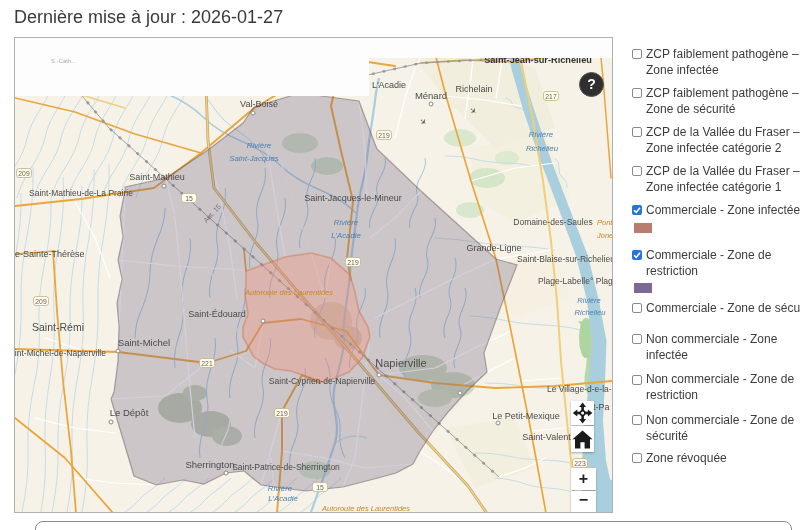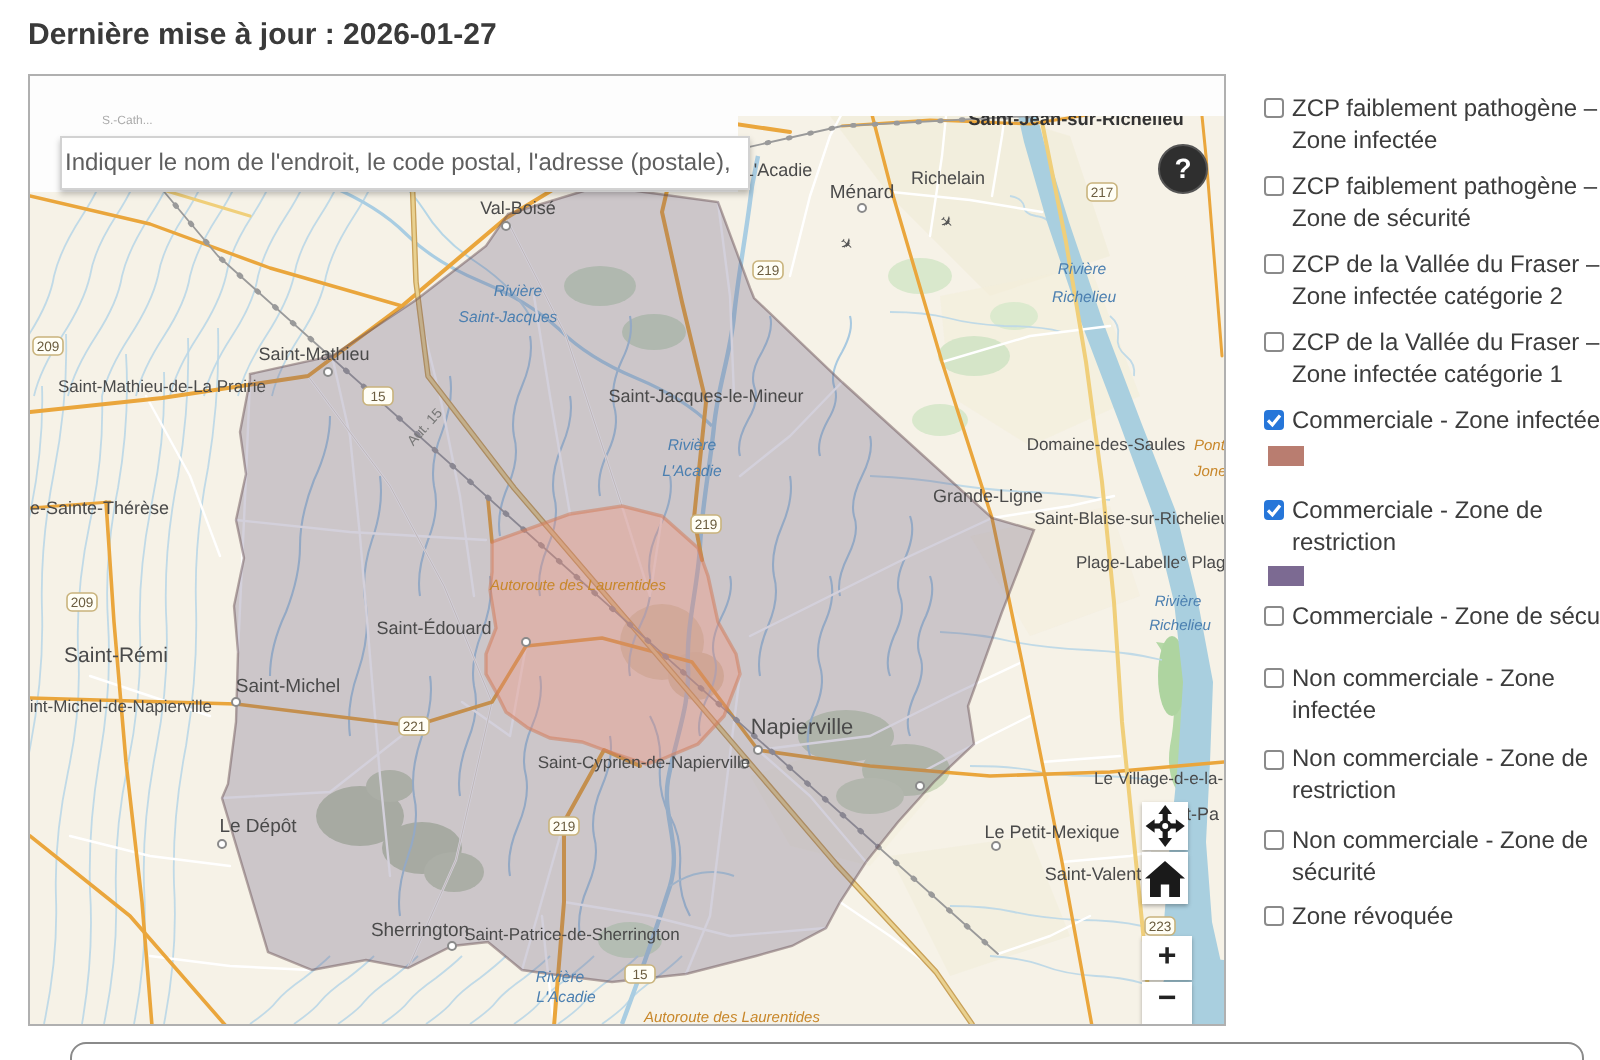--- a/index.html
+++ b/index.html
@@ -1,17 +1,17 @@
 <!DOCTYPE html>
 <html><head>
 <meta charset="utf-8">
 <style>
   html,body{margin:0;padding:0;}
   body{width:800px;height:530px;overflow:hidden;background:#fff;font-family:"Liberation Sans",sans-serif;position:relative;}
-  .hdr{position:absolute;left:14px;top:9.5px;font-size:15px;line-height:15px;font-weight:bold;color:#3a3a3a;}
+  .hdr{position:absolute;left:14px;top:9.5px;font-size:18px;line-height:15px;font-weight:normal;color:#3a3a3a;}
   .mapbox{position:absolute;left:14px;top:37px;width:597px;height:474px;border:1px solid #b0b0b0;overflow:hidden;background:#f6f2e7;}
   .whiteband{position:absolute;left:0;top:0;width:598px;height:20px;background:#fdfdfd;}
   .whiteleft{position:absolute;left:0;top:0;width:354px;height:58px;background:#fdfdfd;}
   .search{position:absolute;left:14.5px;top:30px;width:341px;height:24.5px;background:#fff;border:1px solid #d2d2d2;box-shadow:0 2px 3px rgba(0,0,0,0.25);font-size:12px;color:#5f5f5f;line-height:25px;padding-left:2px;white-space:nowrap;overflow:hidden;}
   .qbtn{position:absolute;left:564px;top:34px;width:23px;height:23px;border-radius:50%;background:#2f2f2f;border:1px solid #555;color:#fff;font-weight:bold;font-size:14px;text-align:center;line-height:23px;}
   .ctl{position:absolute;background:#fff;box-shadow:0 1px 2px rgba(0,0,0,0.3);text-align:center;color:#000;}
   .legend-item{position:absolute;font-size:12px;color:#3c3c3c;line-height:16px;width:176px;}
   .cb{position:absolute;left:-14px;top:3.5px;width:8px;height:8px;border:1px solid #8a8a8a;border-radius:2px;background:#fff;}
   .cbc{position:absolute;left:-14px;top:3.5px;width:10px;height:10px;border-radius:2px;background:#2676d9;}
   .cbc svg{position:absolute;left:0;top:0;}
@@ -263,21 +263,20 @@
 <text x="351" y="473" font-size="7.5" fill="#c8872a" text-anchor="middle" font-family="Liberation Sans" font-style="italic">Autoroute des Laurentides</text>
 <text x="582" y="187" font-size="7.5" fill="#c8872a" text-anchor="start" font-family="Liberation Sans" font-style="italic">Pont</text>
 <text x="582" y="200" font-size="7.5" fill="#c8872a" text-anchor="start" font-family="Liberation Sans" font-style="italic">Jone</text>
 <text x="199" y="177" font-size="7" fill="#777" text-anchor="middle" font-family="Liberation Sans" transform="rotate(-48 199 177)">Aut. 15</text>
 <text x="454" y="73" font-size="8" fill="#555" transform="rotate(40 454 73)">✈</text>
 <text x="404" y="84" font-size="8" fill="#555" transform="rotate(40 404 84)">✈</text>
 </svg>
 <div class="whiteband"></div>
 <div class="whiteleft"></div>
 <div style="position:absolute;left:36px;top:20px;font-size:6px;color:#aaa;">S.-Cath...</div>
-<div class="search">Indiquer le nom de l'endroit, le code postal, l'adresse (postale),</div>
 <div class="qbtn">?</div>
 
 <div class="ctl" style="left:556px;top:363px;width:23px;height:24px;">
 <svg width="23" height="24" viewBox="0 0 23 24">
         <g fill="#1a1a1a">
           <rect x="10.3" y="4.5" width="2.6" height="15"></rect>
           <rect x="4.2" y="10.7" width="14.6" height="2.6"></rect>
           <path d="M11.6 1.5 L15 6 L8.2 6 Z"></path>
           <path d="M11.6 22.5 L8.2 18 L15 18 Z"></path>
           <path d="M1.8 12 L6.3 8.6 L6.3 15.4 Z"></path>

